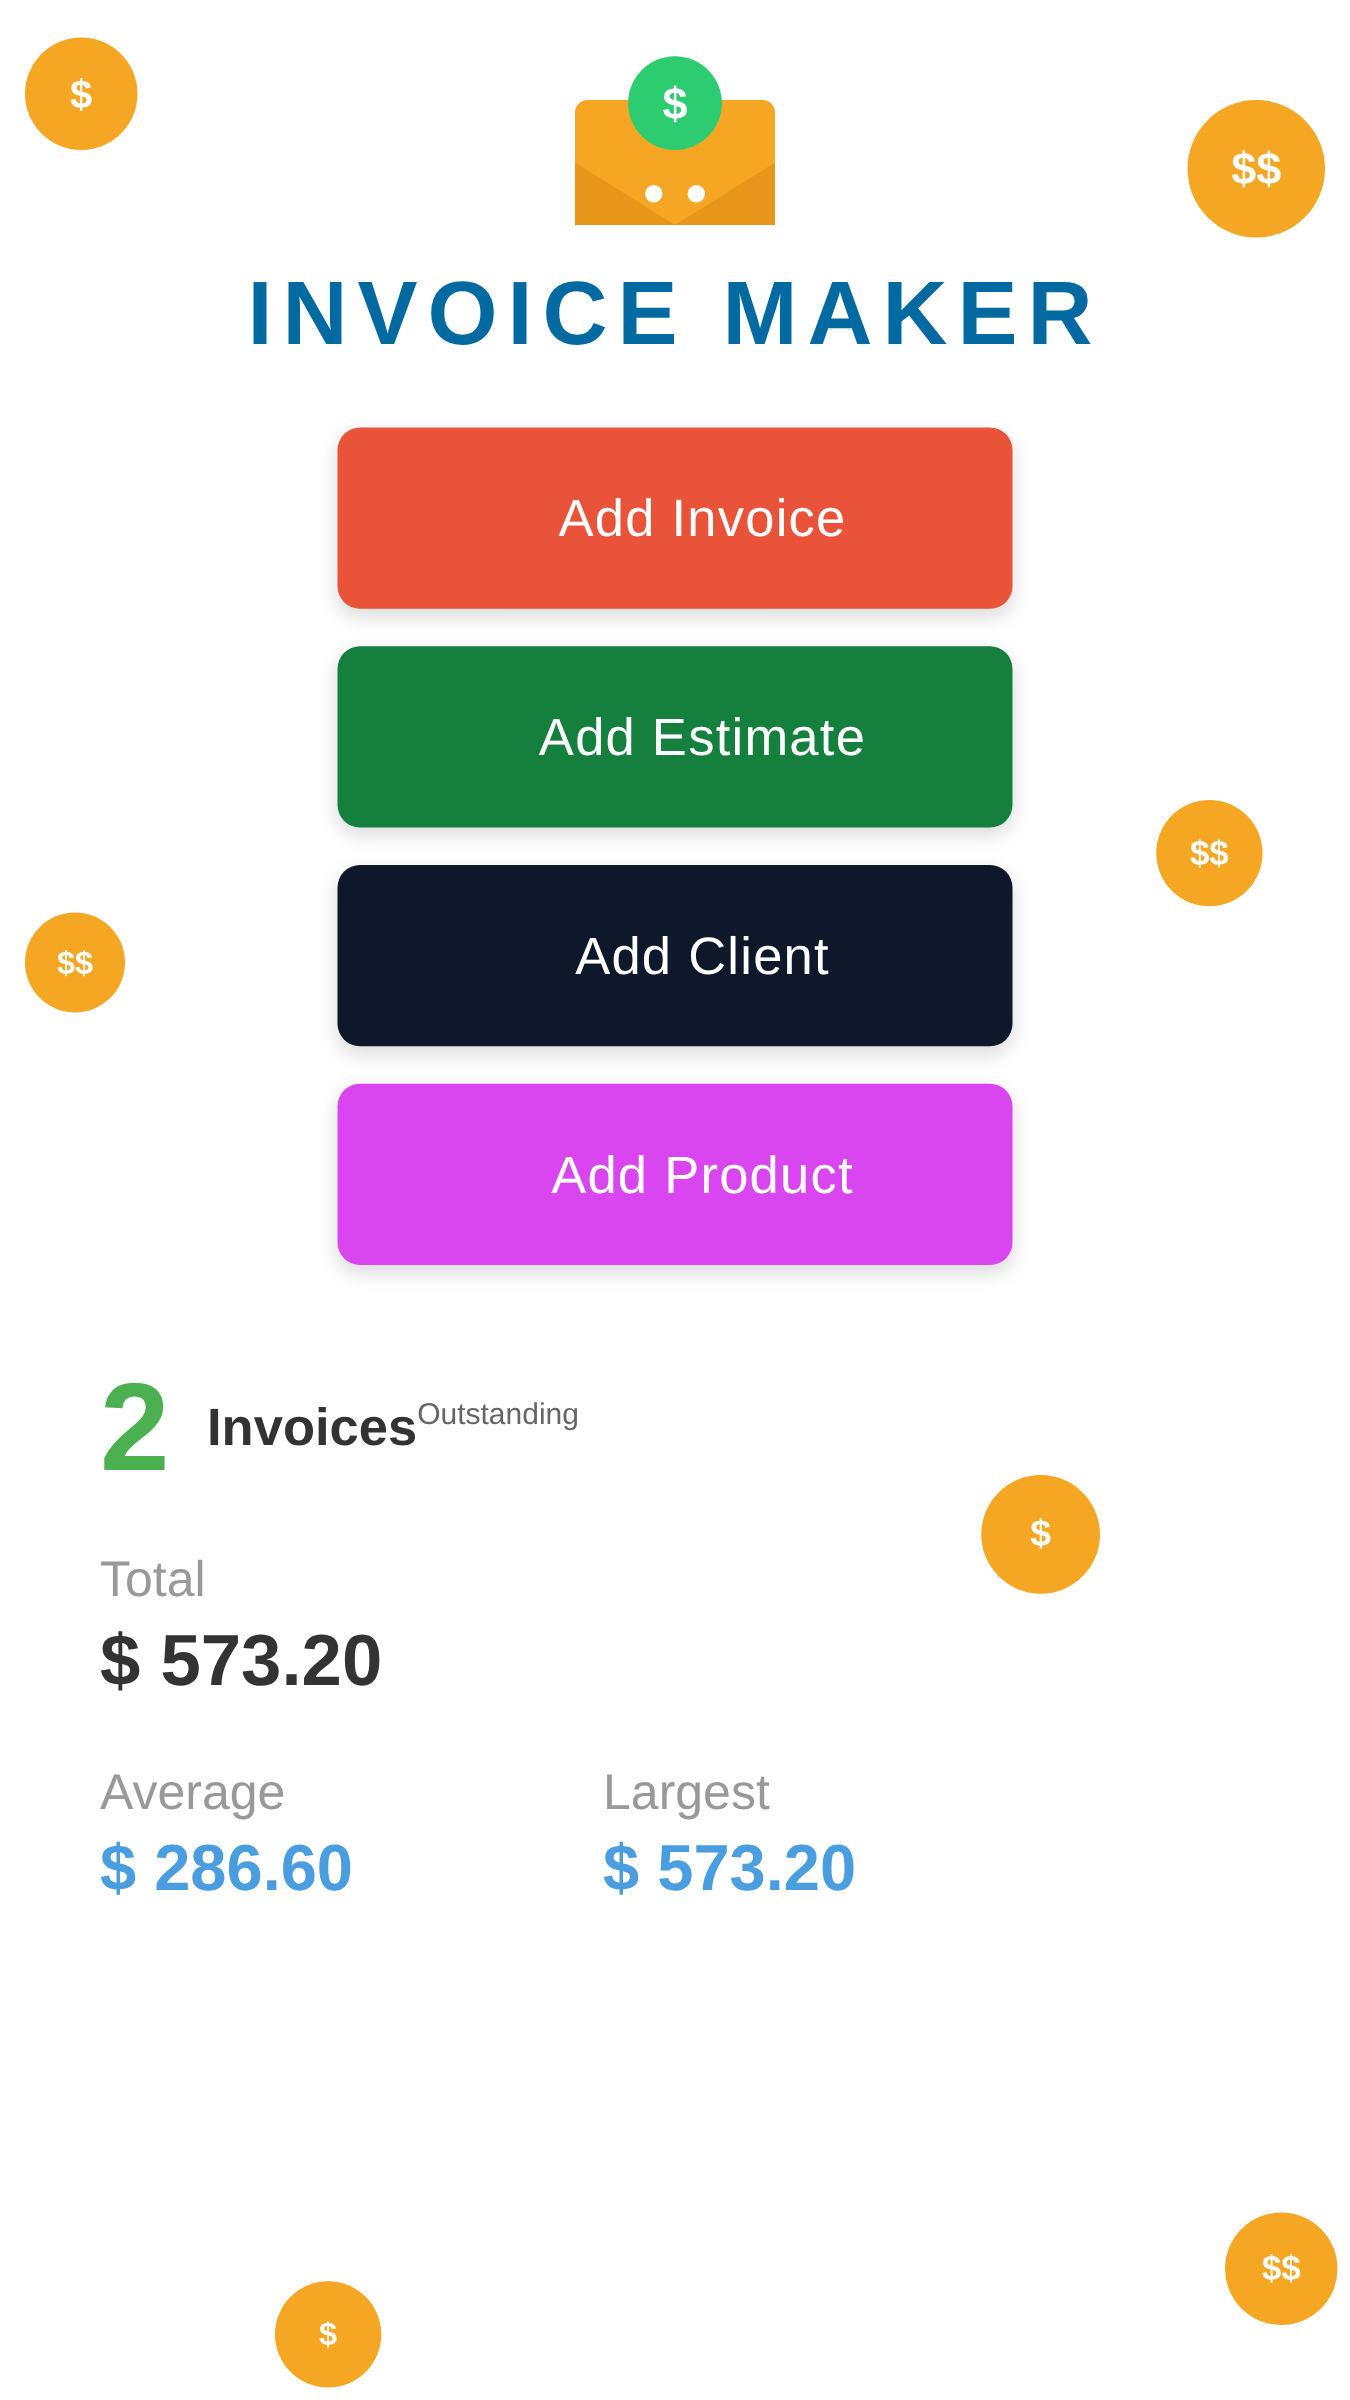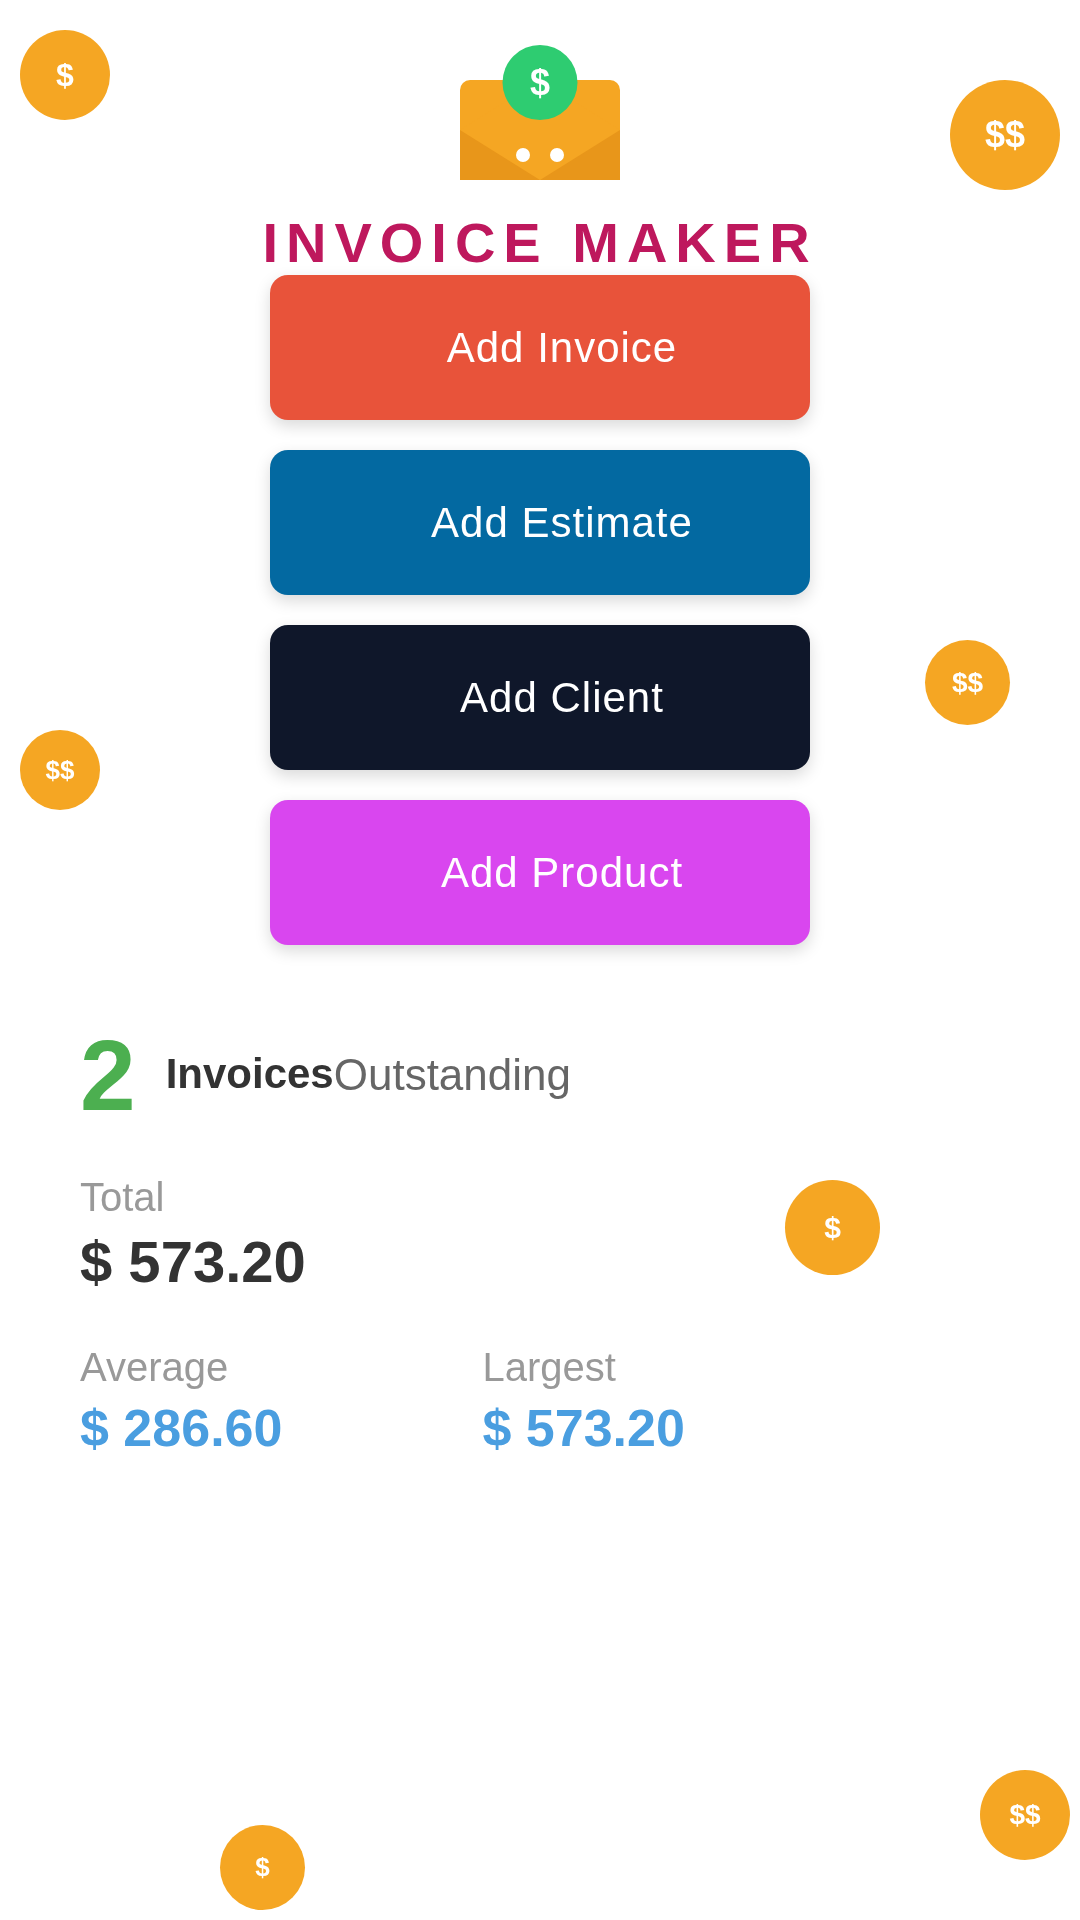--- a/index.html
+++ b/index.html
@@ -182,24 +182,25 @@
       display: flex;
       align-items: center;
       justify-content: center;
       color: white;
       font-size: 36px;
       font-weight: bold;
       z-index: 10;
     }
 
     .app-title {
-      font-size: 56px;
+      font-size: 72px;
       font-weight: 900;
       letter-spacing: 8px;
-      color: #be185d;
+      color: #0369a1;
+      margin-bottom: 50px;
     }
 
     
     .buttons-section {
       display: flex;
       flex-direction: column;
       align-items: center;
       gap: 30px;
       width: 100%;
       padding: 0 180px;
@@ -219,21 +220,21 @@
       box-shadow: 0 6px 16px rgba(0,0,0,0.15);
       transition: opacity 0.2s;
       padding-left: 44px;
     }
 
     .btn-add-invoice {
       background: #E8533A;
     }
 
     .btn-add-estimate {
-      background: #0369a1;
+      background: #15803d;
     }
 
     .btn-add-client {
       background: #0f172a;
     }
 
     .btn-add-product {
       background: #d946ef;
     }
 
@@ -262,21 +263,21 @@
       display: flex;
     }
 
     .outstanding-label-invoices {
       font-size: 42px;
       font-weight: 700;
       color: #333;
     }
 
     .outstanding-label-outstanding {
-      font-size: 44px;
+      font-size: 24px;
       color: #666;
     }
 
     .total-row {
       margin-bottom: 50px;
     }
 
     .stat-label {
       font-size: 40px;
       color: #999;

